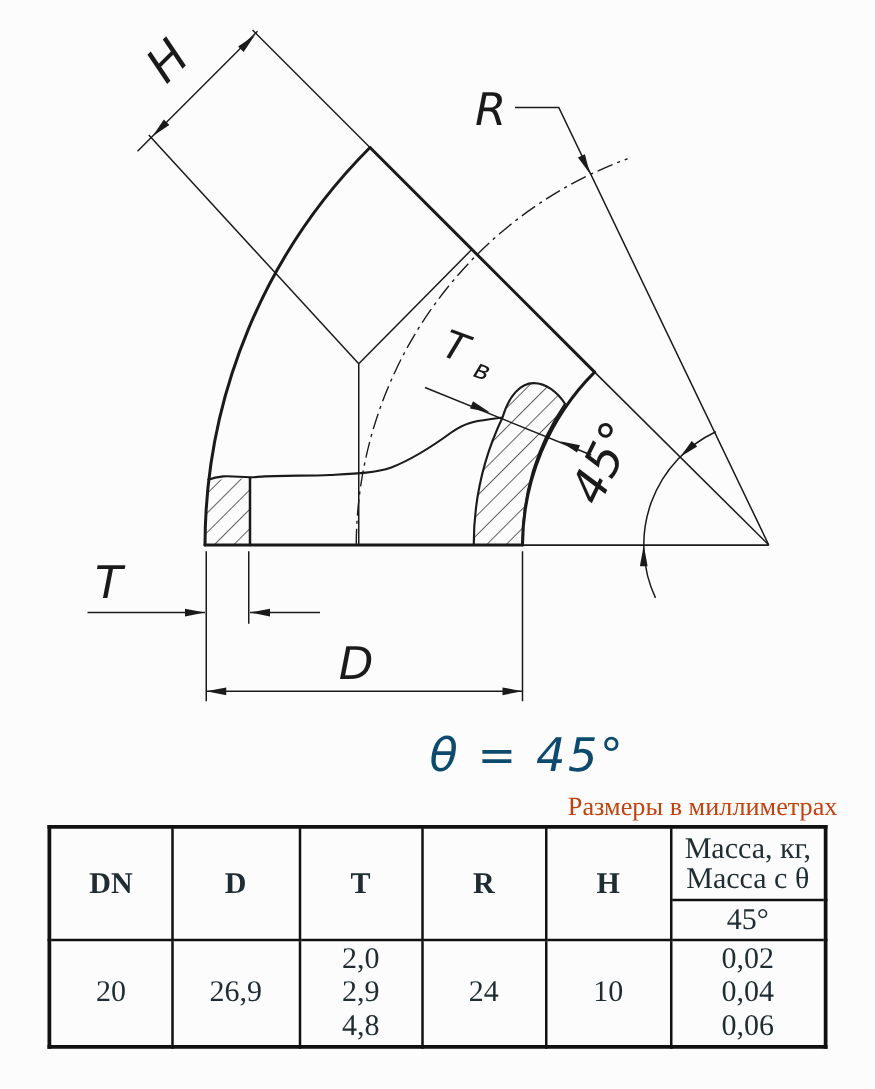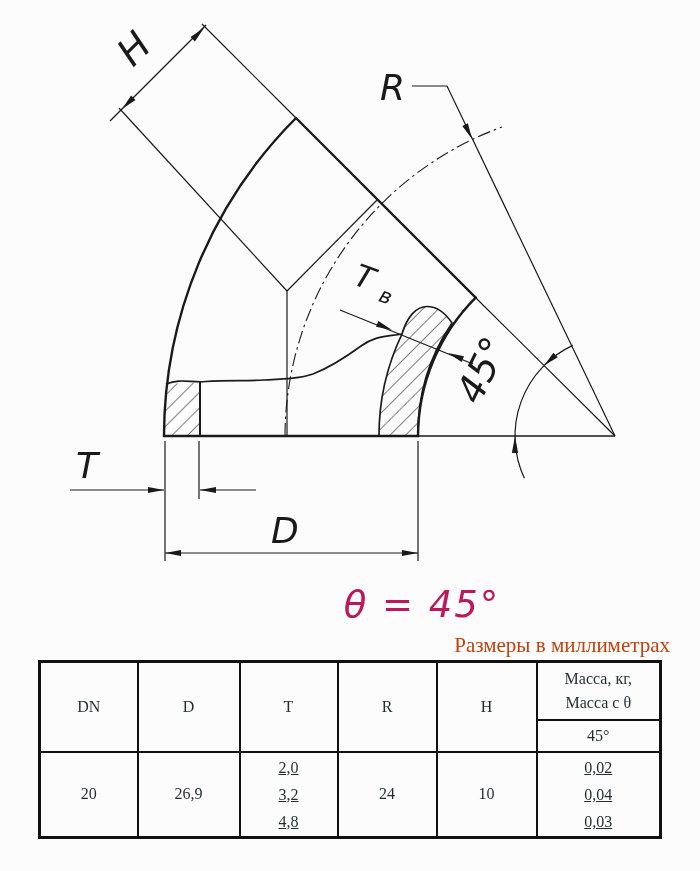--- a/index.html
+++ b/index.html
@@ -2,33 +2,33 @@
 <html><head>
 <meta charset="utf-8">
 <style>
   html,body{margin:0;padding:0;background:#ffffff;}
   .page{position:relative;width:700px;height:871px;background:#fcfcfc;overflow:hidden;
         font-family:"Liberation Sans",sans-serif;}
   .page svg{position:absolute;left:0;top:0;}
   .dim-label{font-family:"DejaVu Sans",sans-serif;font-style:italic;fill:#1a1a1a;}
   .theta{position:absolute;left:292px;top:583px;width:260px;text-align:center;
          font-family:"DejaVu Sans",sans-serif;font-style:italic;font-size:37px;
-         letter-spacing:2px;color:#be185d;}
+         letter-spacing:2px;color:#0c4a6e;}
   .units-note{position:absolute;right:30px;top:633px;
          font-family:"Liberation Serif",serif;font-size:21px;color:#c2410c;}
   .tbl-wrap{position:absolute;left:38px;top:660px;}
   table.dims{border-collapse:collapse;table-layout:fixed;
          font-family:"Liberation Serif",serif;color:#1f2d33;background:#fcfcfc;}
   table.dims td{border:2.5px solid #111111;text-align:center;vertical-align:middle;
-         padding:0;font-size:16px;}
+         padding:0;font-size:24px;}
   table.dims{border:3px solid #111111;}
-  td.hdr{font-size:24px;}
+  td.hdr{font-size:24px;font-weight:bold;}
   td.mass-hdr{font-size:20px;line-height:24px;}
   td.mass-sub{font-size:21px;height:30px;}
-  td.multi{line-height:27px;font-size:22px;text-decoration:underline;}
+  td.multi{line-height:27px;font-size:22px;}
   .mass-hdr div{white-space:nowrap;}
 </style>
 </head>
 <body>
 
 <div class="page">
 
   <svg width="700" height="600" viewBox="0 0 700 600">
     <defs>
       <pattern id="hatch" patternUnits="userSpaceOnUse" width="11" height="11" patternTransform="rotate(-45)">
@@ -130,28 +130,28 @@
         </td>
       </tr>
       <tr>
         <td class="mass-sub">45°</td>
       </tr>
       <tr style="height:85px">
         <td>20</td>
         <td>26,9</td>
         <td class="multi">
           <div>2,0</div>
-          <div>3,2</div>
+          <div>2,9</div>
           <div>4,8</div>
         </td>
         <td>24</td>
         <td>10</td>
         <td class="multi">
           <div>0,02</div>
           <div>0,04</div>
-          <div>0,03</div>
+          <div>0,06</div>
         </td>
       </tr>
     </tbody>
       </table>
   </div>
 
 </div>
 
 </body></html>

